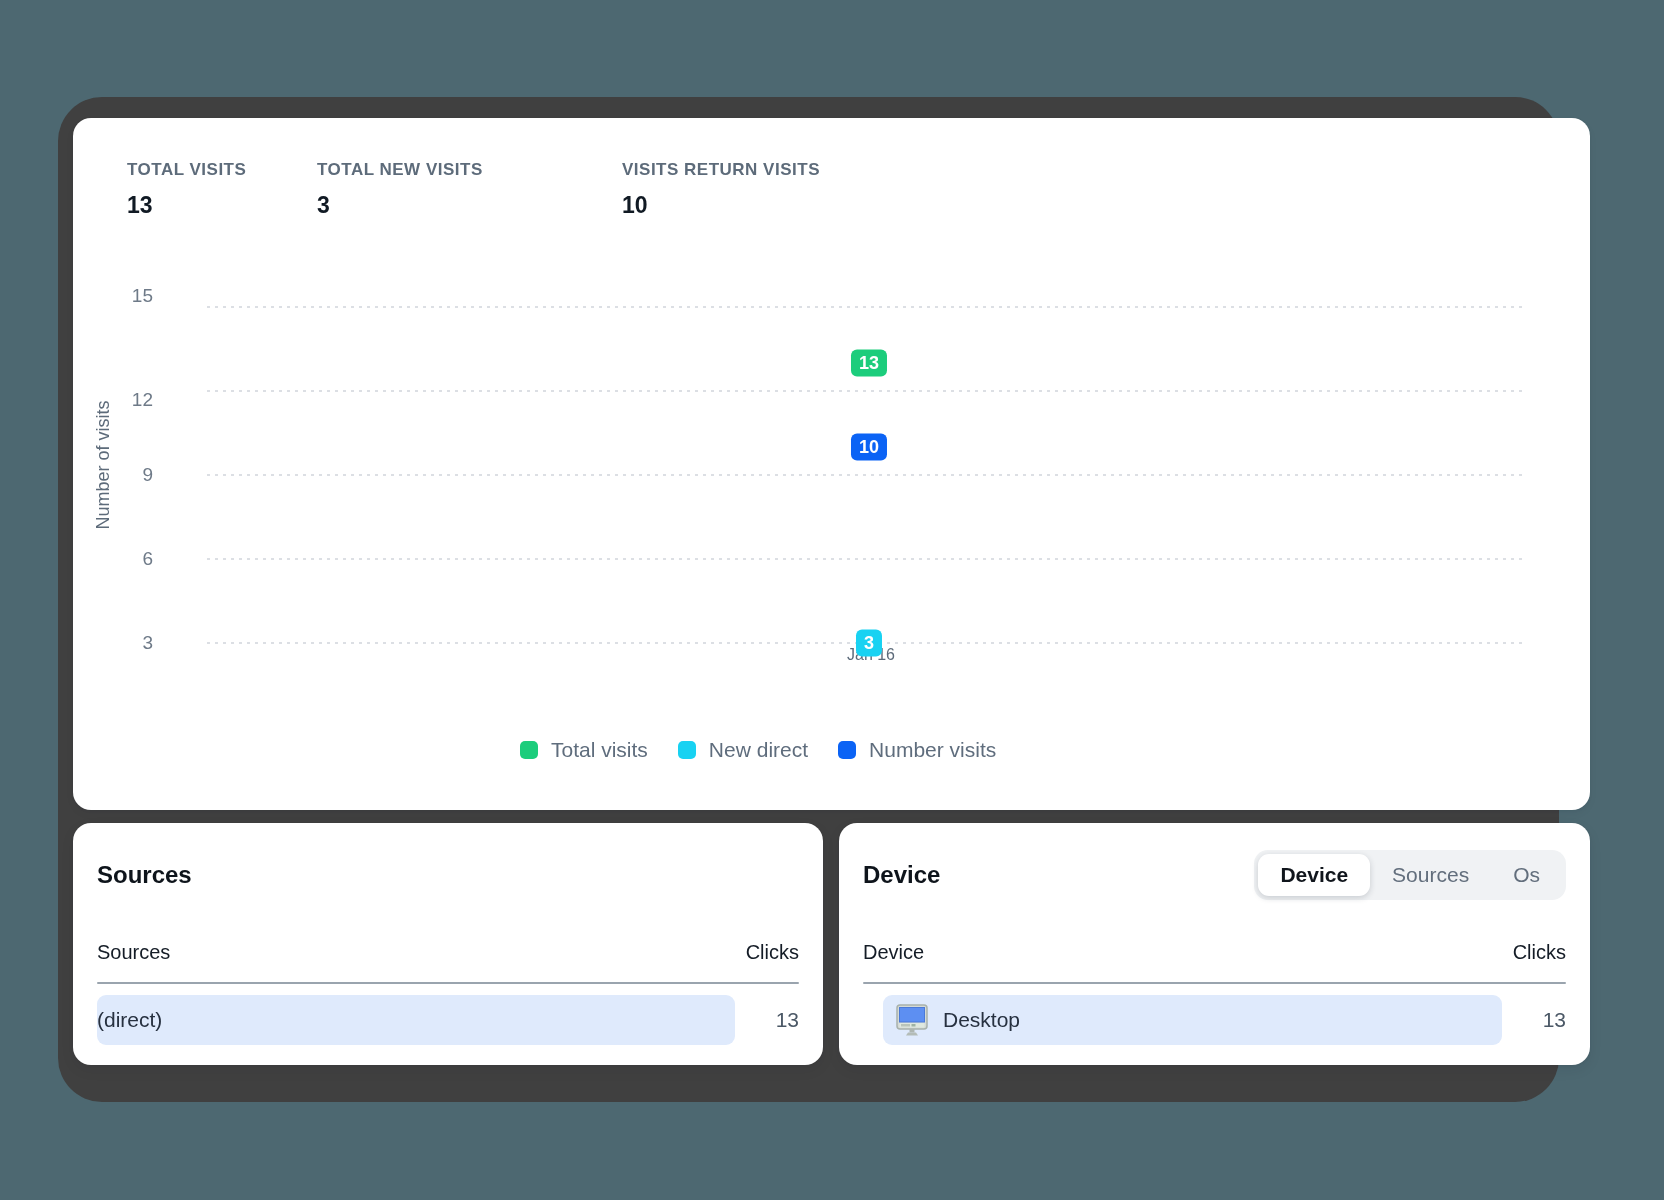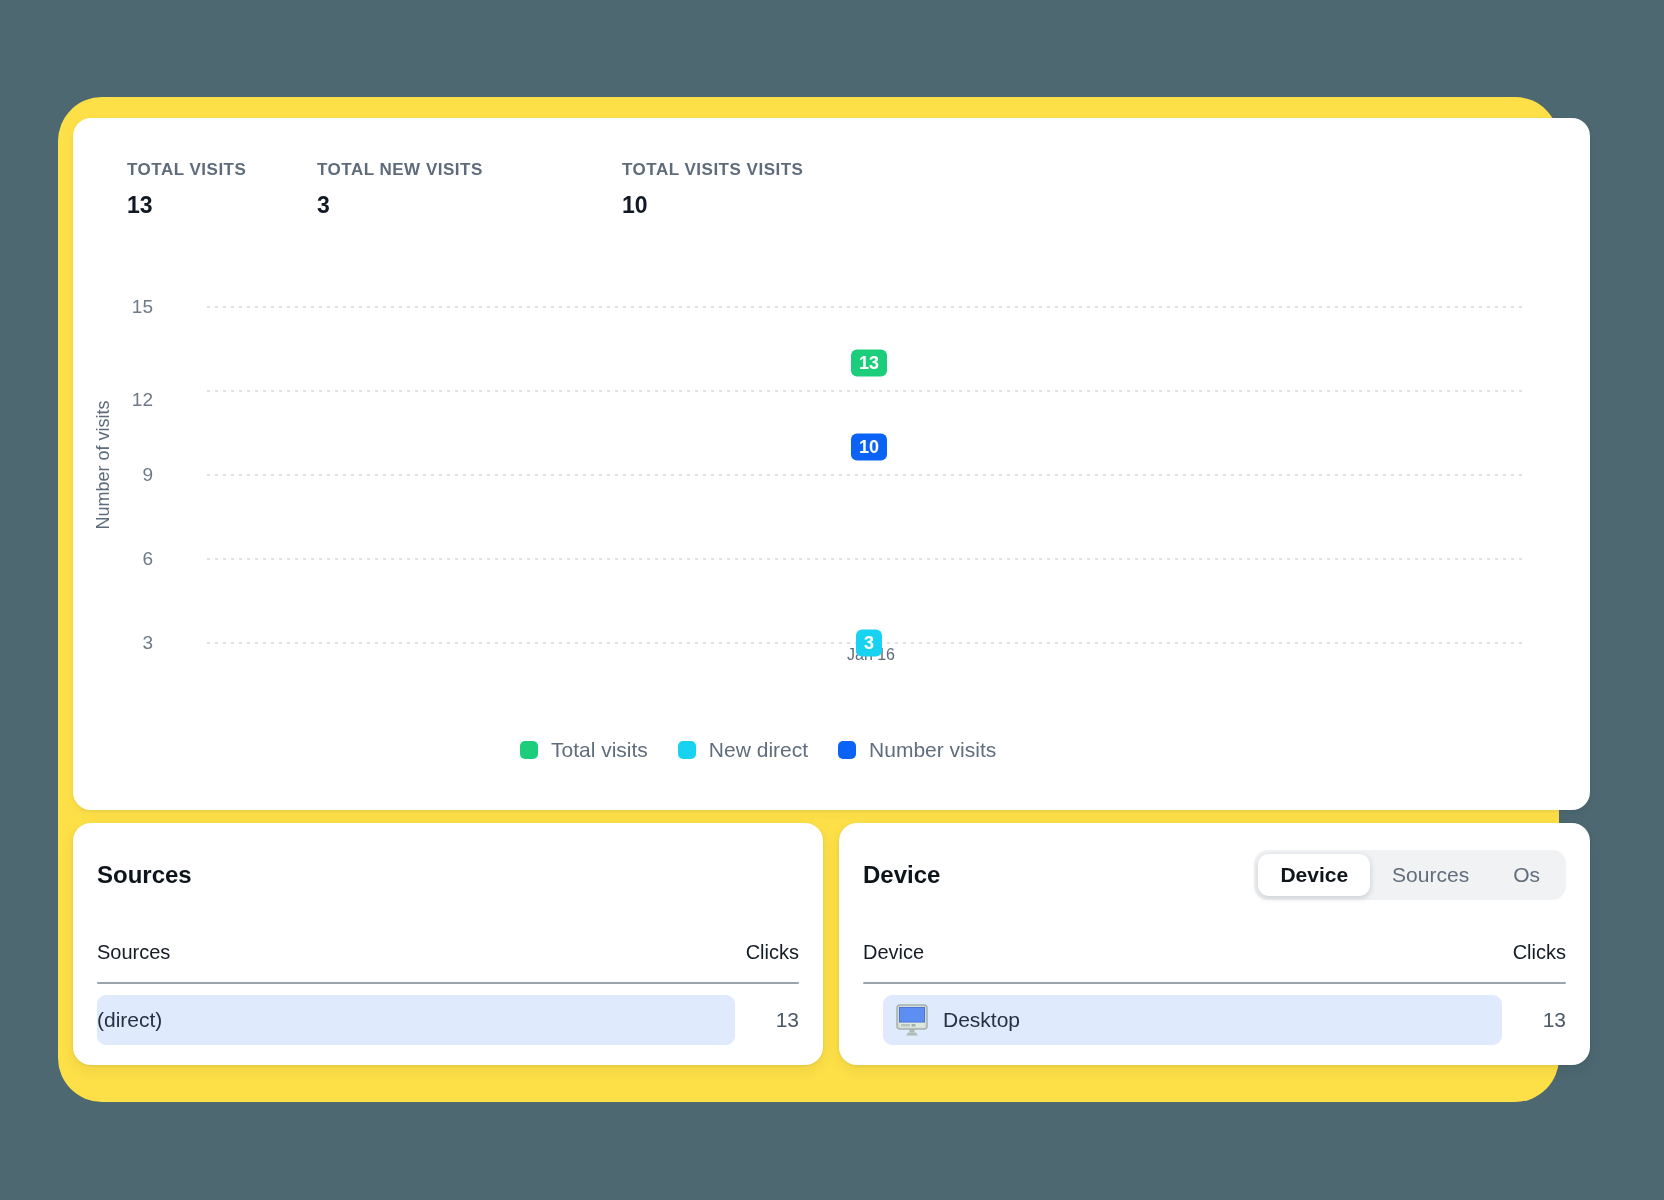--- a/index.html
+++ b/index.html
@@ -5,21 +5,21 @@
   html,body { margin:0; padding:0; }
   body {
     width:1664px; height:1200px; position:relative; overflow:hidden;
     background:#4d6871;
     font-family:"Liberation Sans", sans-serif;
     -webkit-font-smoothing:antialiased;
   }
 
   .container {
     position:absolute; left:58px; top:97px; width:1501px; height:1005px;
-    background:#fde047; border-radius:44px;text-decoration:underline;
+    background:#404040; border-radius:44px;text-decoration:underline;
   }
 
   
   .chart-card {
     position:absolute; left:15px; top:21px; width:1517px; height:692px;
     background:#ffffff; border-radius:18px;
     box-shadow:0 1px 3px rgba(23,32,48,.06), 0 4px 10px rgba(23,32,48,.04);
   }
   .stats { position:absolute; left:54px; top:42px; display:flex; }
   .stat-col-0 { width:190px; }
@@ -112,30 +112,30 @@
     <div class="stats">
       <div class="stat-col-0">
         <div class="stat-label">TOTAL VISITS</div>
         <div class="stat-value">13</div>
       </div>
       <div class="stat-col-1">
         <div class="stat-label">TOTAL NEW VISITS</div>
         <div class="stat-value">3</div>
       </div>
       <div>
-        <div class="stat-label">TOTAL VISITS VISITS</div>
+        <div class="stat-label">VISITS RETURN VISITS</div>
         <div class="stat-value">10</div>
       </div>
     </div>
 
     <div class="plot" id="plot">
       <div class="ylabel">Number of visits</div>
       <div class="xtick" style="left:798px">Jan 16</div>
     <div class="gridline" style="top: 188px;"></div>
-        <div class="ytick" style="top: 177px;">15</div>
+        <div class="ytick" style="top: 166px;">15</div>
         <div class="gridline" style="top: 272px;"></div>
         <div class="ytick" style="top: 270px;">12</div>
         <div class="gridline" style="top: 356px;"></div>
         <div class="ytick" style="top: 345px;">9</div>
         <div class="gridline" style="top: 440px;"></div>
         <div class="ytick" style="top: 429px;">6</div>
         <div class="gridline" style="top: 524px;"></div>
         <div class="ytick" style="top: 513px;">3</div>
         <div class="badge" style="left: 796px; top: 245px; background: rgb(28, 205, 124);">13</div>
         <div class="badge" style="left: 796px; top: 525px; background: rgb(24, 210, 242);">3</div>

